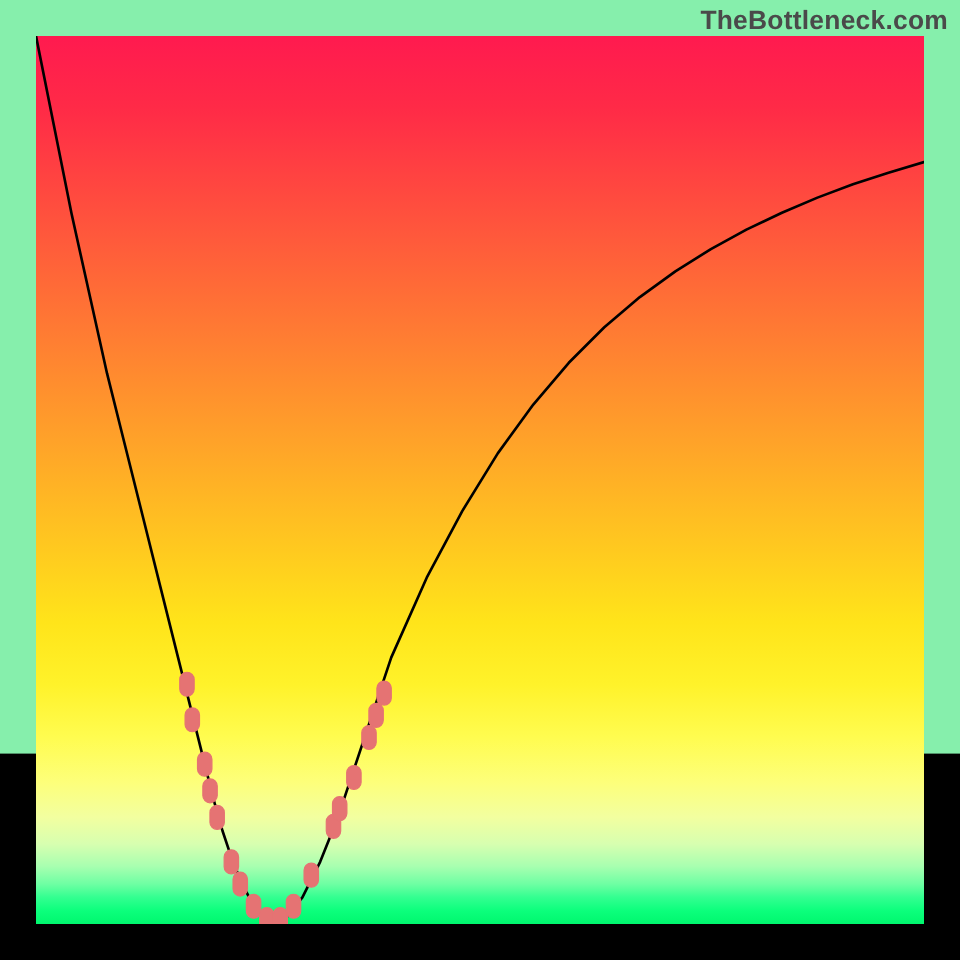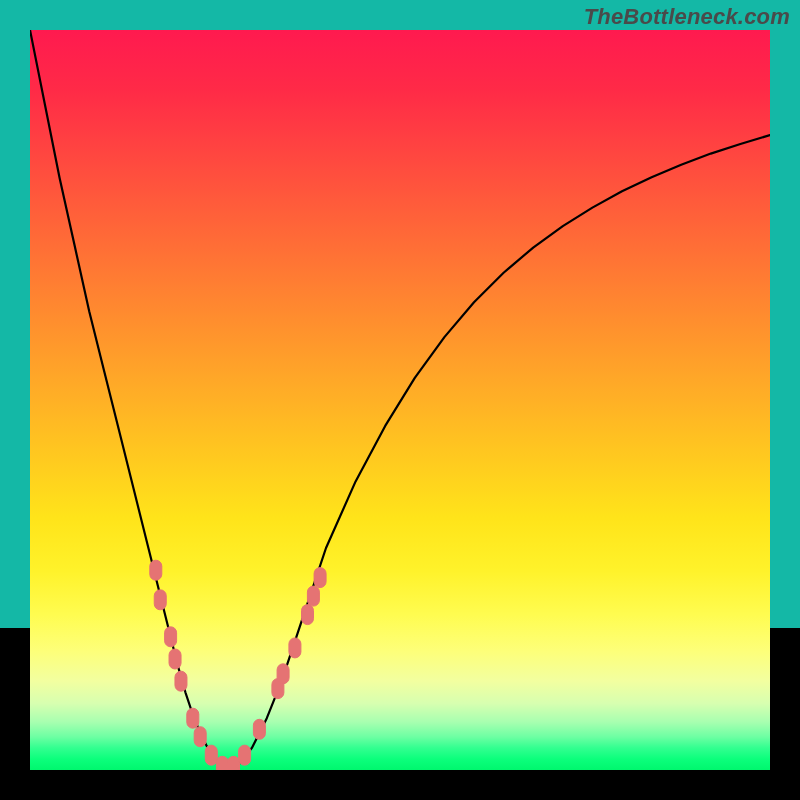--- a/index.html
+++ b/index.html
@@ -8,22 +8,21 @@
     width: 800px;
     height: 800px;
     overflow: hidden;
     background: #000;
     font-family: Arial, Helvetica, sans-serif;
   }
   .frame {
     position: relative;
     width: 800px;
     height: 628px;
-    background: #14b8a6;
-    font-style: italic;
+    background: #86efac;
   }
   .watermark {
     position: absolute;
     top: 4px;
     right: 10px;
     color: #4a4a4a;
     font-size: 22px;
     font-weight: 600;
     letter-spacing: 0.2px;
     z-index: 5;

